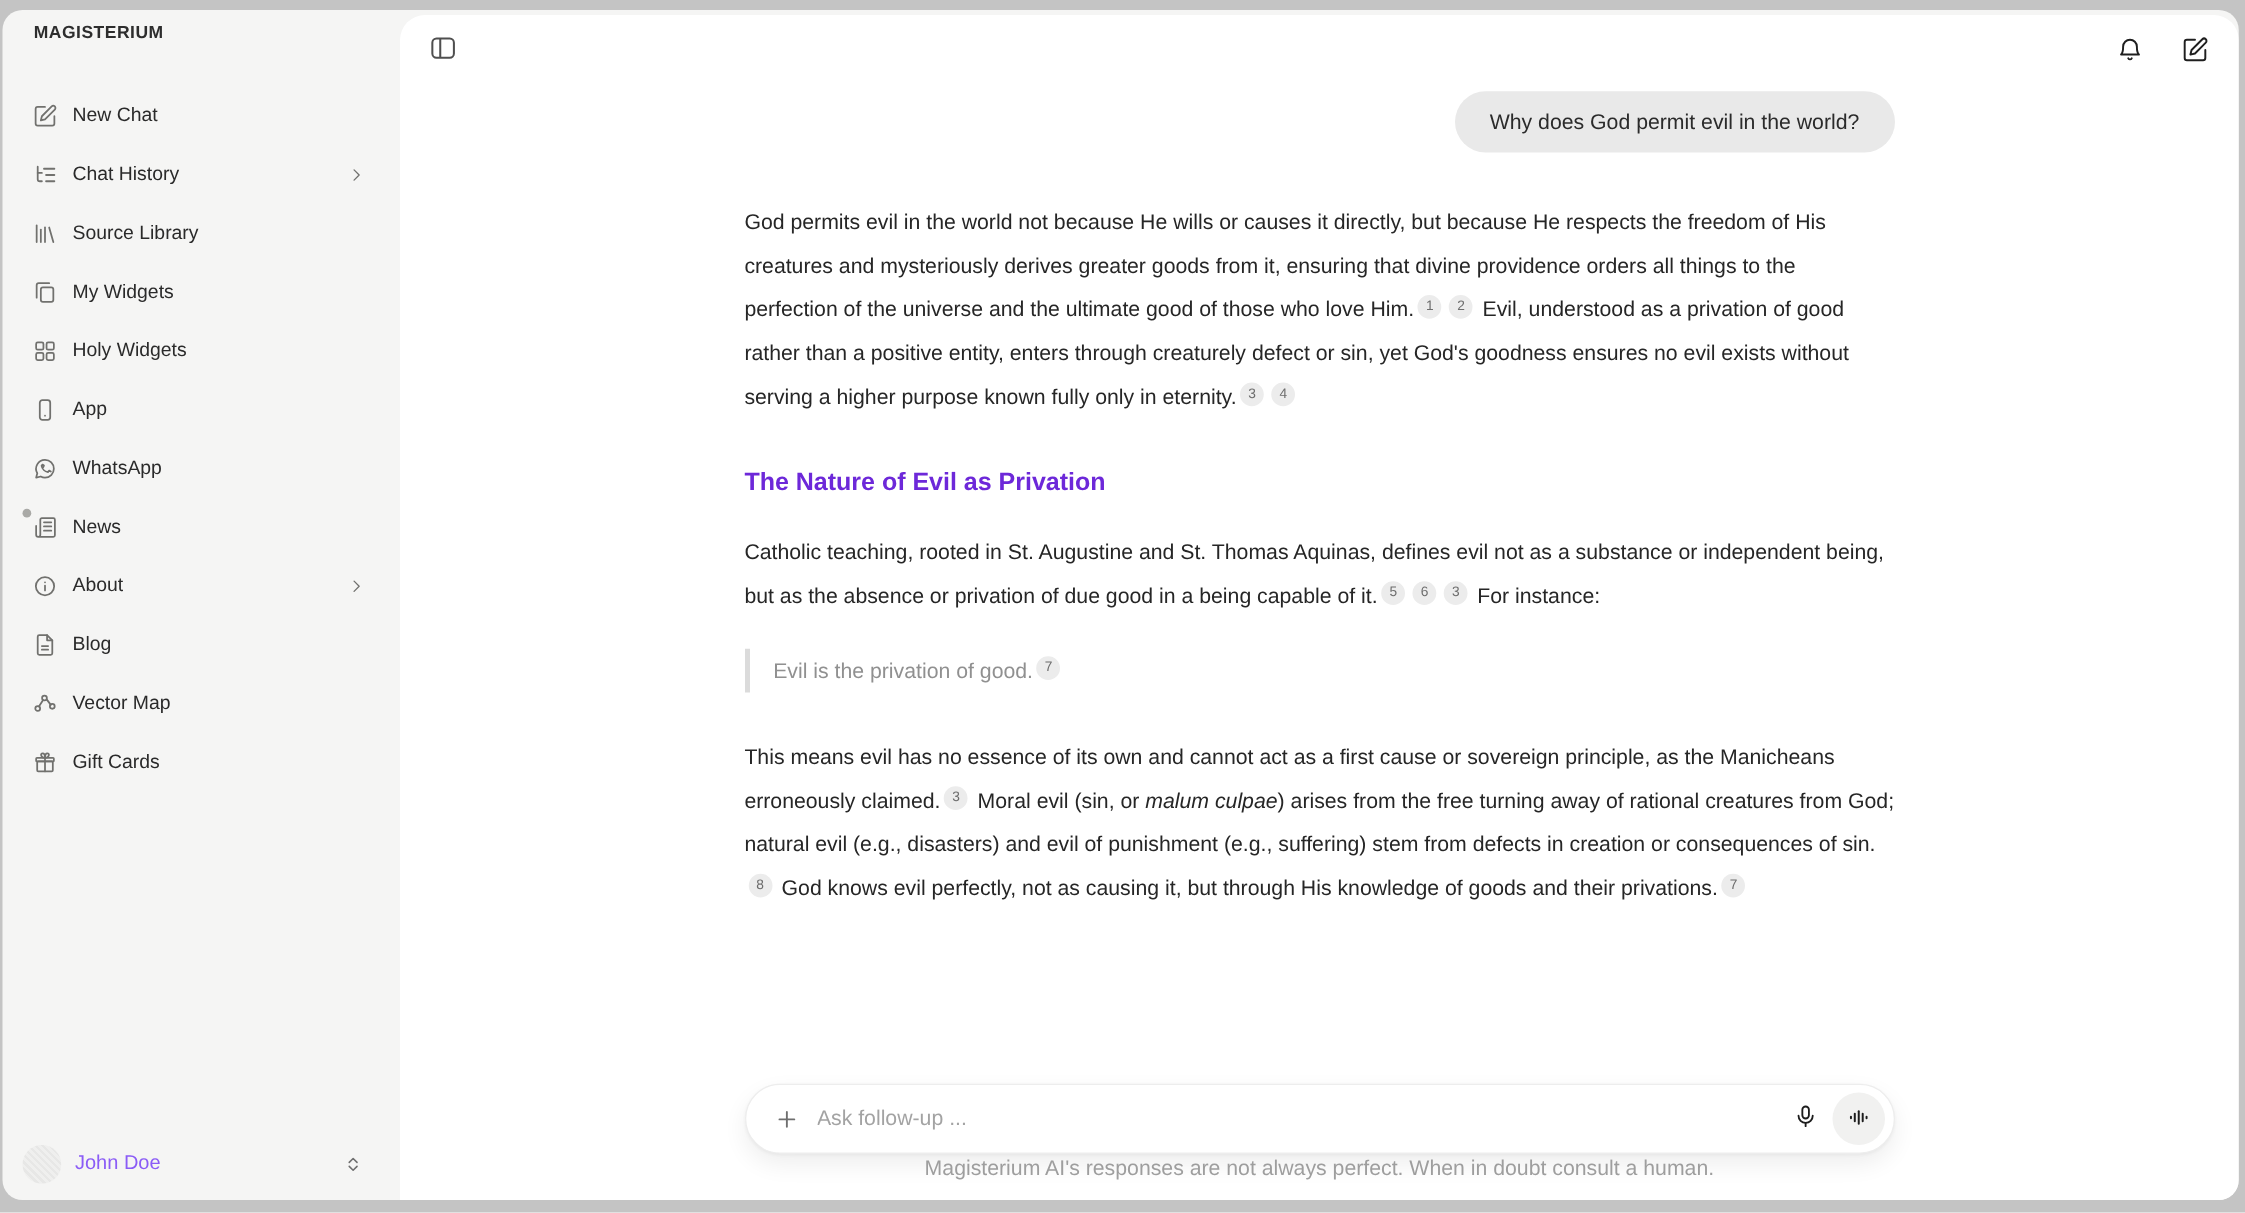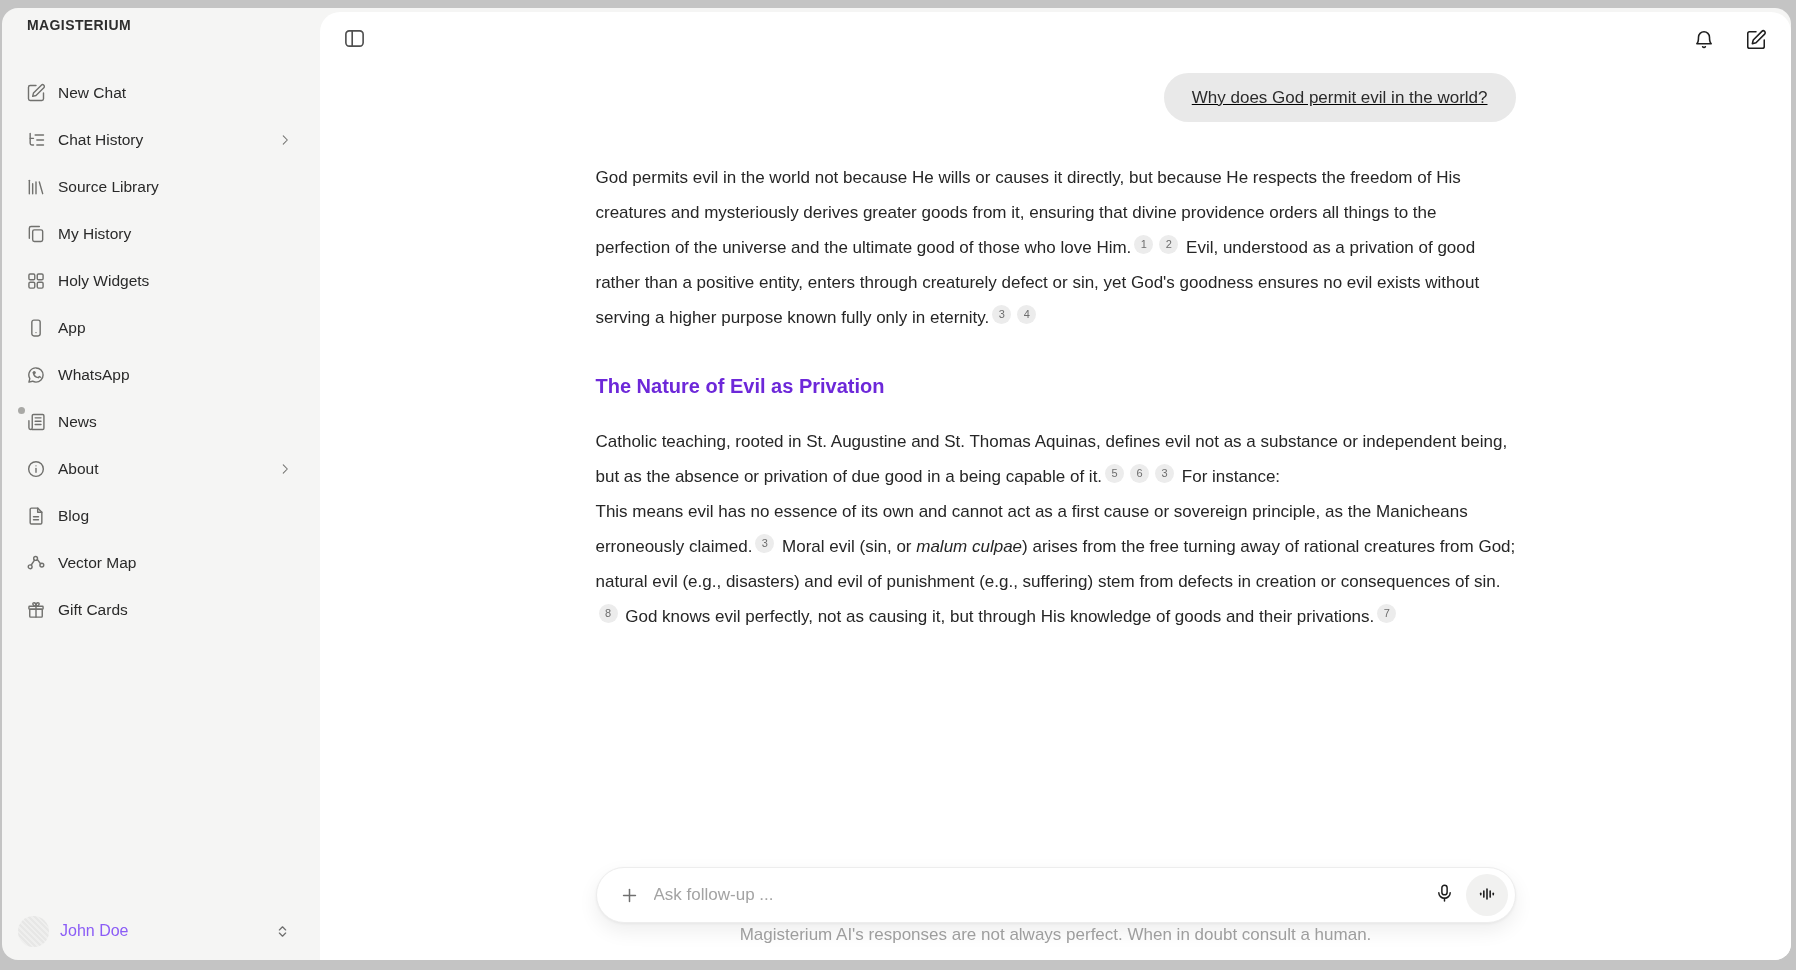--- a/index.html
+++ b/index.html
@@ -51,21 +51,21 @@
   .icon-btn { position:absolute; width:26px; height:26px; display:flex; align-items:center; justify-content:center; cursor:pointer; background:none; border:none; }
   .btn-panel { left:21px; top:15px; }
   .btn-bell  { right:74px; top:16px; }
   .btn-compose { right:22px; top:16px; }
   
   .chat-col {
     position:absolute; left:50%; transform:translateX(-50%);
     width:920px; top:0; bottom:0;
   }
   .messages { padding-top:61px; }
-  .bubble-row { display:flex; justify-content:flex-end;text-decoration:underline; }
+  .bubble-row { display:flex; justify-content:flex-end; }
   .bubble {
     background:#E9E9E9; color:#2b2b2b; font-size:17px;
     height:49px; line-height:49px; padding:0 28px; border-radius:25px;
     white-space:nowrap;
   }
   .answer { margin-top:38px; }
   .answer p {
     font-size:17px; line-height:35px; color:#262626;
   }
   .answer h3 {
@@ -159,21 +159,21 @@
         <span class="label">Source Library</span>
       </div>
 
       <div class="nav-item">
         <span class="icon-wrap">
           <svg width="20" height="20" viewBox="0 0 24 24" fill="none" stroke-width="1.7" stroke-linecap="round" stroke-linejoin="round">
               <rect x="8" y="7" width="12" height="14" rx="2"></rect>
               <path d="M4 17V5a2 2 0 0 1 2-2h10"></path>
             </svg>
         </span>
-        <span class="label">My History</span>
+        <span class="label">My Widgets</span>
       </div>
 
       <div class="nav-item">
         <span class="icon-wrap">
           <svg width="20" height="20" viewBox="0 0 24 24" fill="none" stroke-width="1.7" stroke-linejoin="round">
               <rect x="3.5" y="3.5" width="7" height="7" rx="1.5"></rect>
               <rect x="13.5" y="3.5" width="7" height="7" rx="1.5"></rect>
               <rect x="3.5" y="13.5" width="7" height="7" rx="1.5"></rect>
               <rect x="13.5" y="13.5" width="7" height="7" rx="1.5"></rect>
             </svg>
@@ -317,20 +317,21 @@
       <div class="messages">
 
         <div class="bubble-row">
           <div class="bubble">Why does God permit evil in the world?</div>
         </div>
 
         <div class="answer">
           <p>God permits evil in the world not because He wills or causes it directly, but because He respects the freedom of His creatures and mysteriously derives greater goods from it, ensuring that divine providence orders all things to the perfection of the universe and the ultimate good of those who love Him.<sup class="cite">1</sup><sup class="cite">2</sup> Evil, understood as a privation of good rather than a positive entity, enters through creaturely defect or sin, yet God's goodness ensures no evil exists without serving a higher purpose known fully only in eternity.<sup class="cite">3</sup><sup class="cite">4</sup></p>
           <h3>The Nature of Evil as Privation</h3>
           <p>Catholic teaching, rooted in St. Augustine and St. Thomas Aquinas, defines evil not as a substance or independent being, but as the absence or privation of due good in a being capable of it.<sup class="cite">5</sup><sup class="cite">6</sup><sup class="cite">3</sup> For instance:</p>
+          <blockquote>Evil is the privation of good.<sup class="cite">7</sup></blockquote>
           <p>This means evil has no essence of its own and cannot act as a first cause or sovereign principle, as the Manicheans erroneously claimed.<sup class="cite">3</sup> Moral evil (sin, or <em>malum culpae</em>) arises from the free turning away of rational creatures from God; natural evil (e.g., disasters) and evil of punishment (e.g., suffering) stem from defects in creation or consequences of sin.<sup class="cite">8</sup> God knows evil perfectly, not as causing it, but through His knowledge of goods and their privations.<sup class="cite">7</sup></p>
         </div>
 
       </div>
 
       <div class="composer">
         <div class="input-pill">
           <span style="display:flex;cursor:pointer;">
             <svg width="19" height="19" viewBox="0 0 24 24" fill="none" stroke="#6f6f6f" stroke-width="1.9" stroke-linecap="round">
                 <path d="M12 4.5v15"></path>

